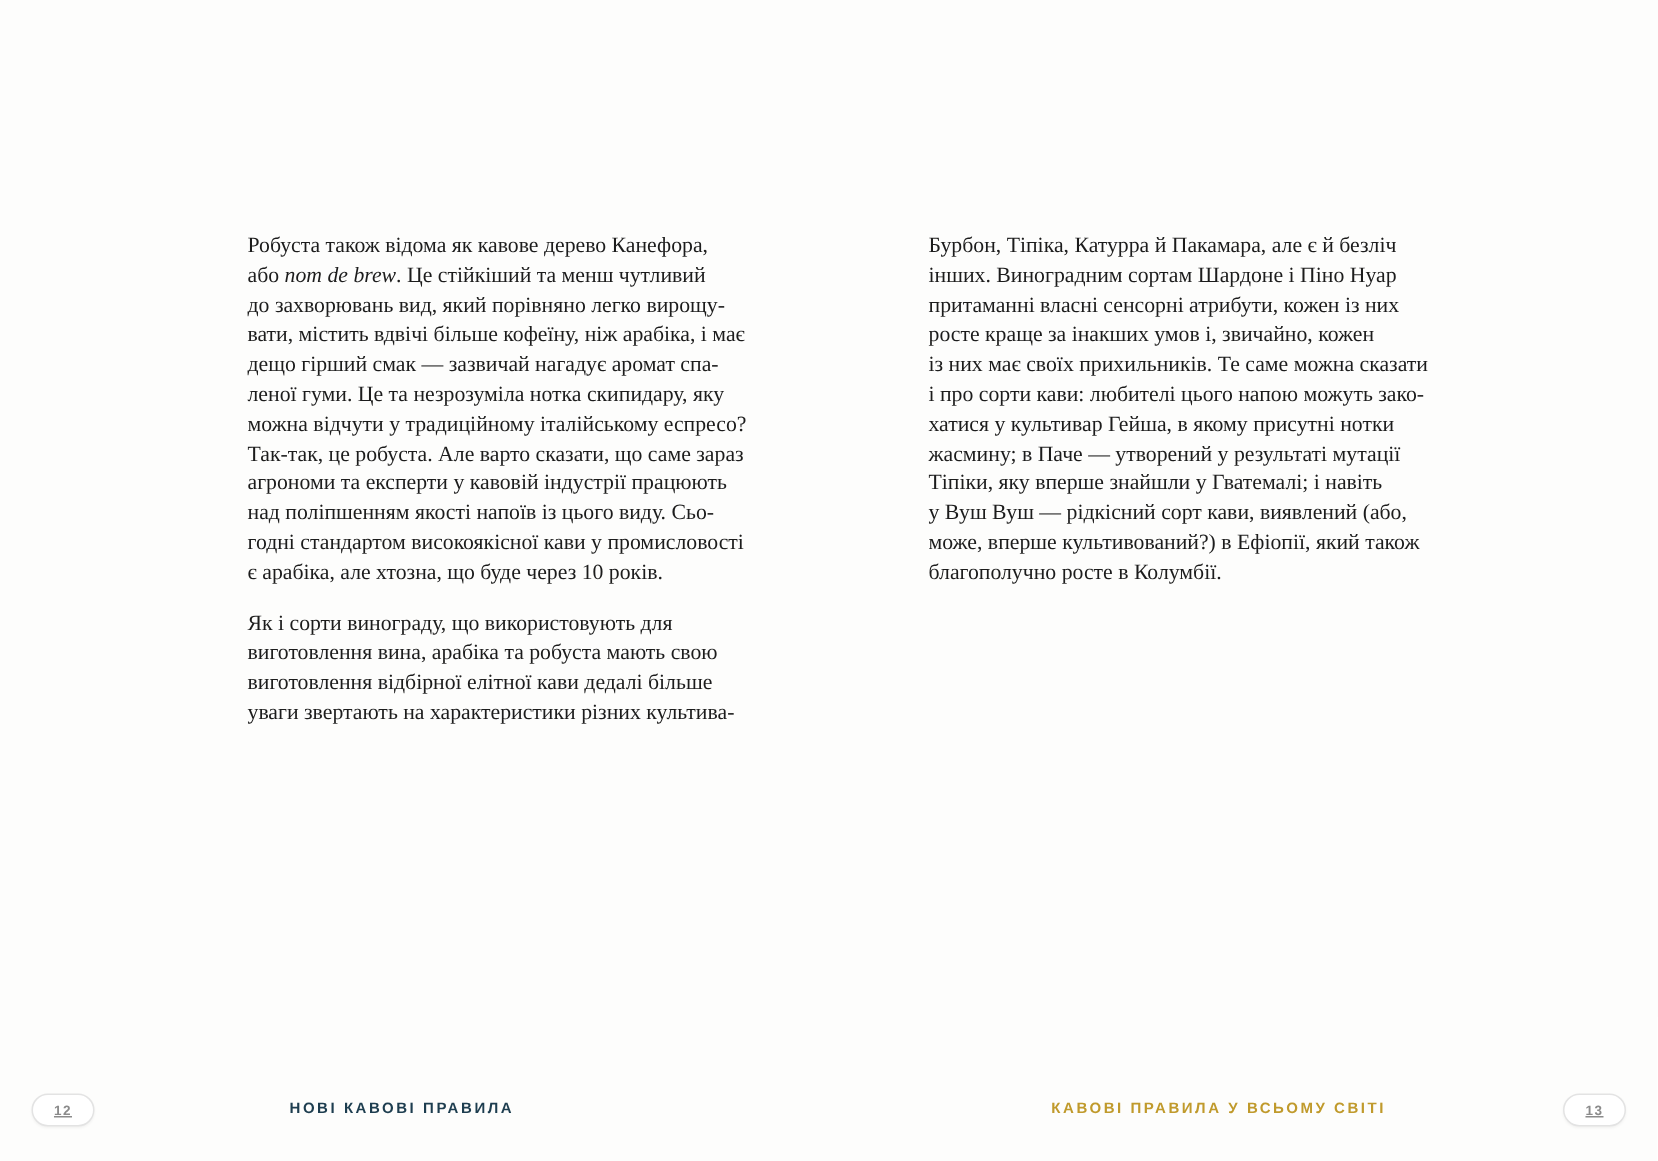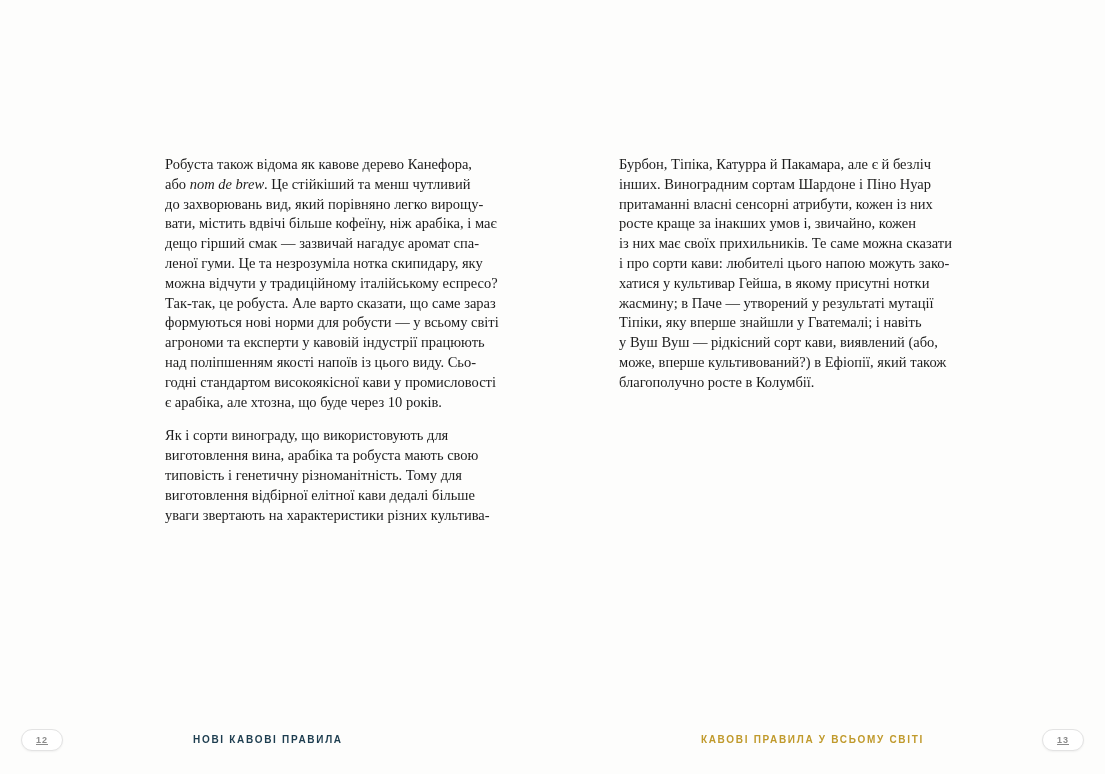--- a/index.html
+++ b/index.html
@@ -70,32 +70,30 @@
     <p class="para">
       <span class="line">Робуста також відома як кавове дерево Канефора,</span>
       <span class="line"><span>або </span><em class="italic-phrase">nom de brew</em><span>. Це стійкіший та менш чутливий</span></span>
       <span class="lines">
           <span class="line">до захворювань вид, який порівняно легко вирощу-</span>
           <span class="line">вати, містить вдвічі більше кофеїну, ніж арабіка, і має</span>
           <span class="line">дещо гірший смак — зазвичай нагадує аромат спа-</span>
           <span class="line">леної гуми. Це та незрозуміла нотка скипидару, яку</span>
           <span class="line">можна відчути у традиційному італійському еспресо?</span>
           <span class="line">Так-так, це робуста. Але варто сказати, що саме зараз</span>
-          <span class="line">формуються нові норми для робусти — у всьому світі</span>
           <span class="line">агрономи та експерти у кавовій індустрії працюють</span>
           <span class="line">над поліпшенням якості напоїв із цього виду. Сьо-</span>
           <span class="line">годні стандартом високоякісної кави у промисловості</span>
           <span class="line">є арабіка, але хтозна, що буде через 10 років.</span>
         </span>
     </p>
     <p class="para">
       <span class="lines">
           <span class="line">Як і сорти винограду, що використовують для</span>
           <span class="line">виготовлення вина, арабіка та робуста мають свою</span>
-          <span class="line">типовість і генетичну різноманітність. Тому для</span>
           <span class="line">виготовлення відбірної елітної кави дедалі більше</span>
           <span class="line">уваги звертають на характеристики різних культива-</span>
         </span>
     </p>
   </div>
 
   <div class="column right">
     <p class="para">
       <span class="lines">
           <span class="line">Бурбон, Тіпіка, Катурра й Пакамара, але є й безліч</span>

